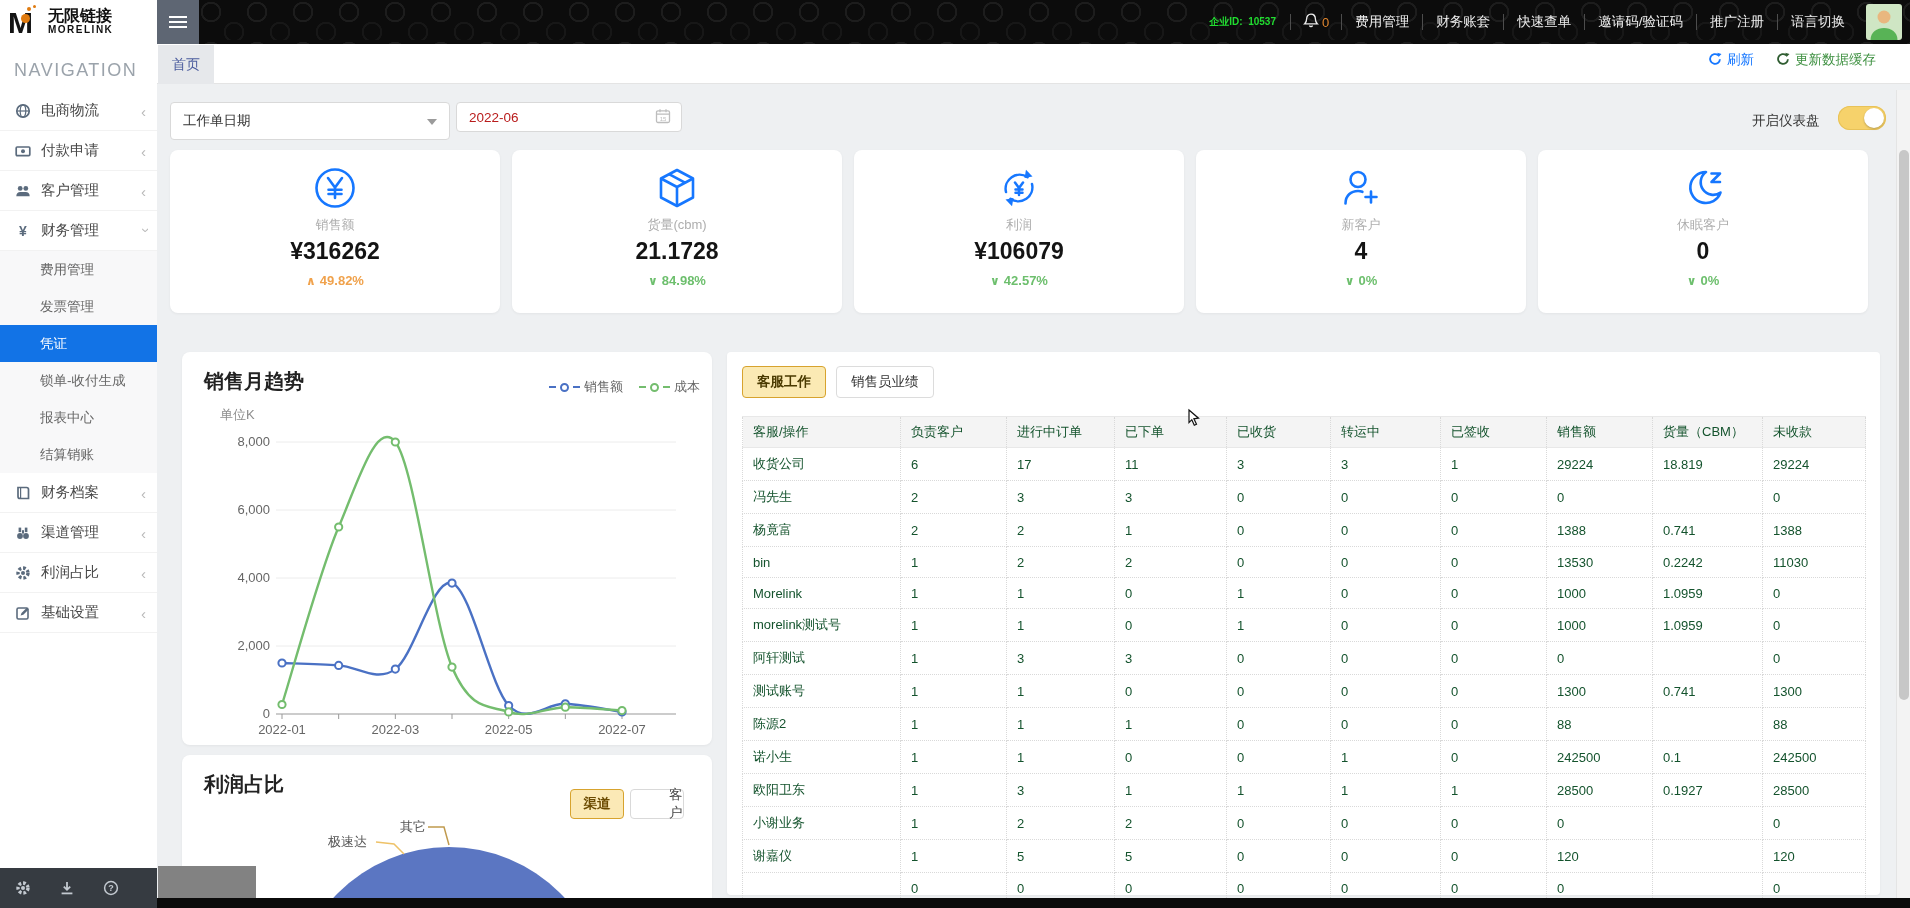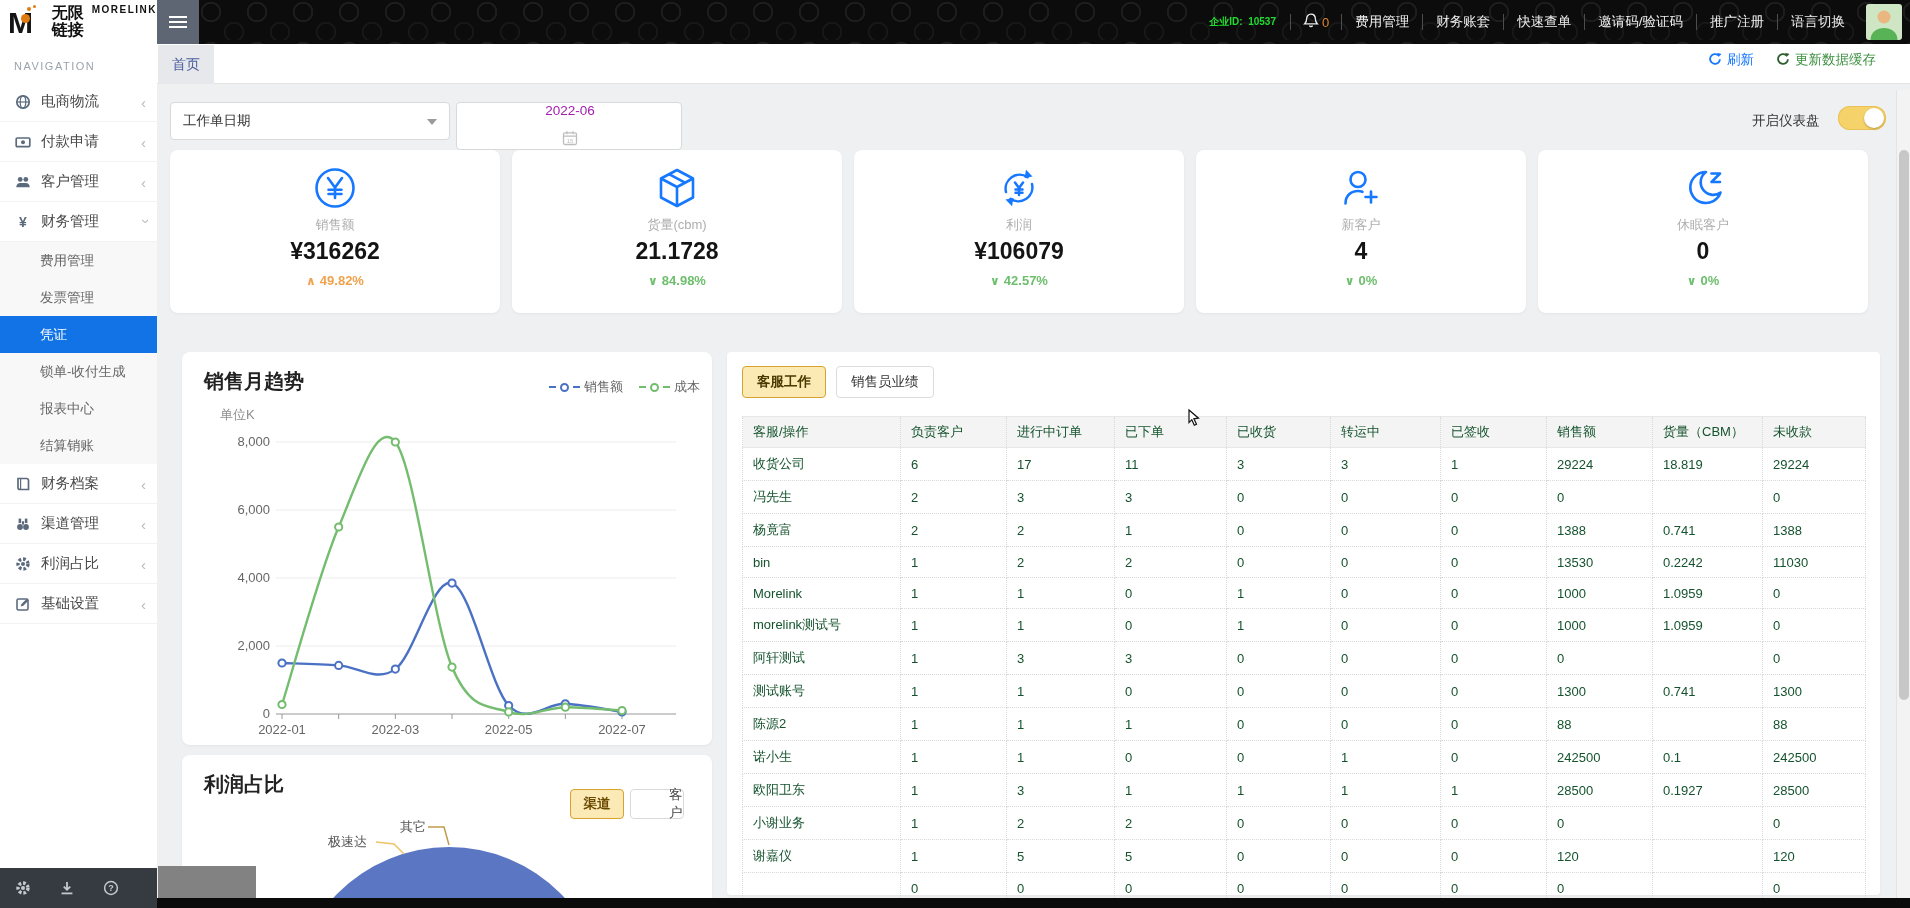--- a/index.html
+++ b/index.html
@@ -6,21 +6,21 @@
   *{box-sizing:border-box;}
   #stage{position:relative;width:1910px;height:908px;background:#eef0f2;
     font-family:"Liberation Sans","DejaVu Sans",sans-serif;color:#333;}
 
   
   .app-header{position:absolute;left:0;top:0;width:1910px;height:44px;display:flex;z-index:20;}
   .logo-box{width:157px;height:44px;background:#fff;display:flex;align-items:center;padding-left:8px;gap:6px;}
   .logo-mark{position:relative;width:34px;height:34px;}
   .logo-mark .m{position:absolute;left:0;top:1px;font-size:30px;font-weight:900;color:#141414;line-height:34px;}
   .logo-mark .dot{position:absolute;border-radius:50%;background:#e07b10;}
-  .logo-text{display:flex;flex-direction:row;line-height:1.05;text-align:center;}
+  .logo-text{display:flex;flex-direction:column;line-height:1.05;}
   .logo-cn{font-size:16px;font-weight:800;color:#111;}
   .logo-en{font-size:10px;font-weight:700;letter-spacing:1.5px;color:#111;}
   .burger{width:42px;height:44px;background:#5e6673;display:flex;flex-direction:column;justify-content:center;align-items:center;gap:3px;cursor:pointer;}
   .burger i{display:block;width:18px;height:2px;background:#fff;}
   .hexbar{flex:1;height:44px;background-color:#0c0c0c;
     background-image:
       radial-gradient(circle at 12px 12px, transparent 8px, #1d1d1d 8.5px, #1d1d1d 10px, transparent 10.5px),
       radial-gradient(circle at 35px 32px, transparent 8px, #171717 8.5px, #171717 10px, transparent 10.5px);
     background-size:46px 40px;
     display:flex;align-items:center;justify-content:flex-end;padding-right:8px;gap:0;}
@@ -34,38 +34,38 @@
   
   .tab-row{position:absolute;left:157px;top:38px;width:1753px;height:46px;background:#fff;border-bottom:1px solid #e4e4e4;z-index:10;}
   .tab-home{position:absolute;left:1px;top:7px;width:56px;height:39px;background:#e6e8eb;color:#4b5c9e;
     font-size:14px;display:flex;align-items:center;justify-content:center;cursor:pointer;}
   .tab-link{position:absolute;top:13px;display:flex;align-items:center;gap:5px;font-size:13.5px;cursor:pointer;white-space:nowrap;}
   .tab-link.refresh{right:156px;color:#1677ff;}
   .tab-link.cache{right:34px;color:#3f9142;}
 
   
   .sidebar{position:absolute;left:0;top:44px;width:157px;height:824px;background:#fff;z-index:15;}
-  .nav-label{padding:16px 0 10px 14px;font-size:11px;color:#9ba3ab;letter-spacing:1.5px;}
+  .nav-label{padding:16px 0 10px 14px;font-size:18px;color:#9ba3ab;letter-spacing:1.5px;}
   .side-item{position:relative;height:40px;display:flex;align-items:center;gap:10px;padding-left:14px;
     font-size:14.5px;color:#474747;border-bottom:1px solid #f2f2f2;cursor:pointer;background:#fff;}
   .side-item .sicon{width:17px;height:17px;flex:0 0 auto;display:flex;align-items:center;justify-content:center;}
   .side-item .chev{position:absolute;right:11px;top:50%;transform:translateY(-50%);color:#b9b9b9;font-size:15px;line-height:1;}
   .side-item .chev.down{transform:translateY(-55%) rotate(-90deg);}
   .sub-menu{background:#f8f8f9;}
   .sub-item{height:37px;display:flex;align-items:center;padding-left:40px;font-size:13.5px;color:#666;cursor:pointer;}
   .sub-item.active{background:#1273e6;color:#fff;}
   .side-footer{position:absolute;left:0;top:868px;width:157px;height:40px;background:#363b41;display:flex;align-items:center;gap:26px;padding-left:14px;z-index:30;}
   .side-footer .ficon{width:18px;height:18px;display:flex;align-items:center;justify-content:center;cursor:pointer;}
 
   
   .select-box{position:absolute;left:170px;top:102px;width:280px;height:38px;background:#fff;border:1px solid #d9d9d9;border-radius:4px;
     display:flex;align-items:center;padding:0 12px;font-size:13.5px;color:#333;cursor:pointer;}
   .select-box .caret{position:absolute;right:12px;top:16px;width:0;height:0;border-left:5px solid transparent;border-right:5px solid transparent;border-top:6px solid #9b9b9b;}
-  .date-box{position:absolute;left:456px;top:102px;width:226px;height:48px;background:#fff;border:1px solid #d9d9d9;border-radius:4px;
-    display:flex;align-items:center;justify-content:space-between;padding:0 10px 0 12px;font-size:13.5px;color:#a21caf;cursor:text;flex-direction:column;}
+  .date-box{position:absolute;left:456px;top:102px;width:226px;height:30px;background:#fff;border:1px solid #d9d9d9;border-radius:4px;
+    display:flex;align-items:center;justify-content:space-between;padding:0 10px 0 12px;font-size:13.5px;color:#b91c1c;cursor:text;}
   .toggle-label{position:absolute;left:1752px;top:112px;font-size:13.5px;color:#333;}
   .switch{position:absolute;left:1838px;top:106px;width:48px;height:24px;border-radius:12px;background:#f6d26b;cursor:pointer;box-shadow:inset 0 0 0 1px #e8c258;}
   .switch .knob{position:absolute;right:2px;top:2px;width:20px;height:20px;border-radius:50%;background:#fff;box-shadow:0 1px 2px rgba(0,0,0,.25);}
 
   
   .stat-card{position:absolute;top:150px;width:330px;height:163px;background:#fff;border-radius:8px;
     box-shadow:0 1px 3px rgba(0,0,0,.05);display:flex;flex-direction:column;align-items:center;}
   .stat-card .cicon{margin-top:15px;height:48px;}
   .stat-title{margin-top:3px;font-size:13px;color:#aeaeae;}
   .stat-value{margin-top:4px;font-size:23px;font-weight:bold;color:#141414;}

